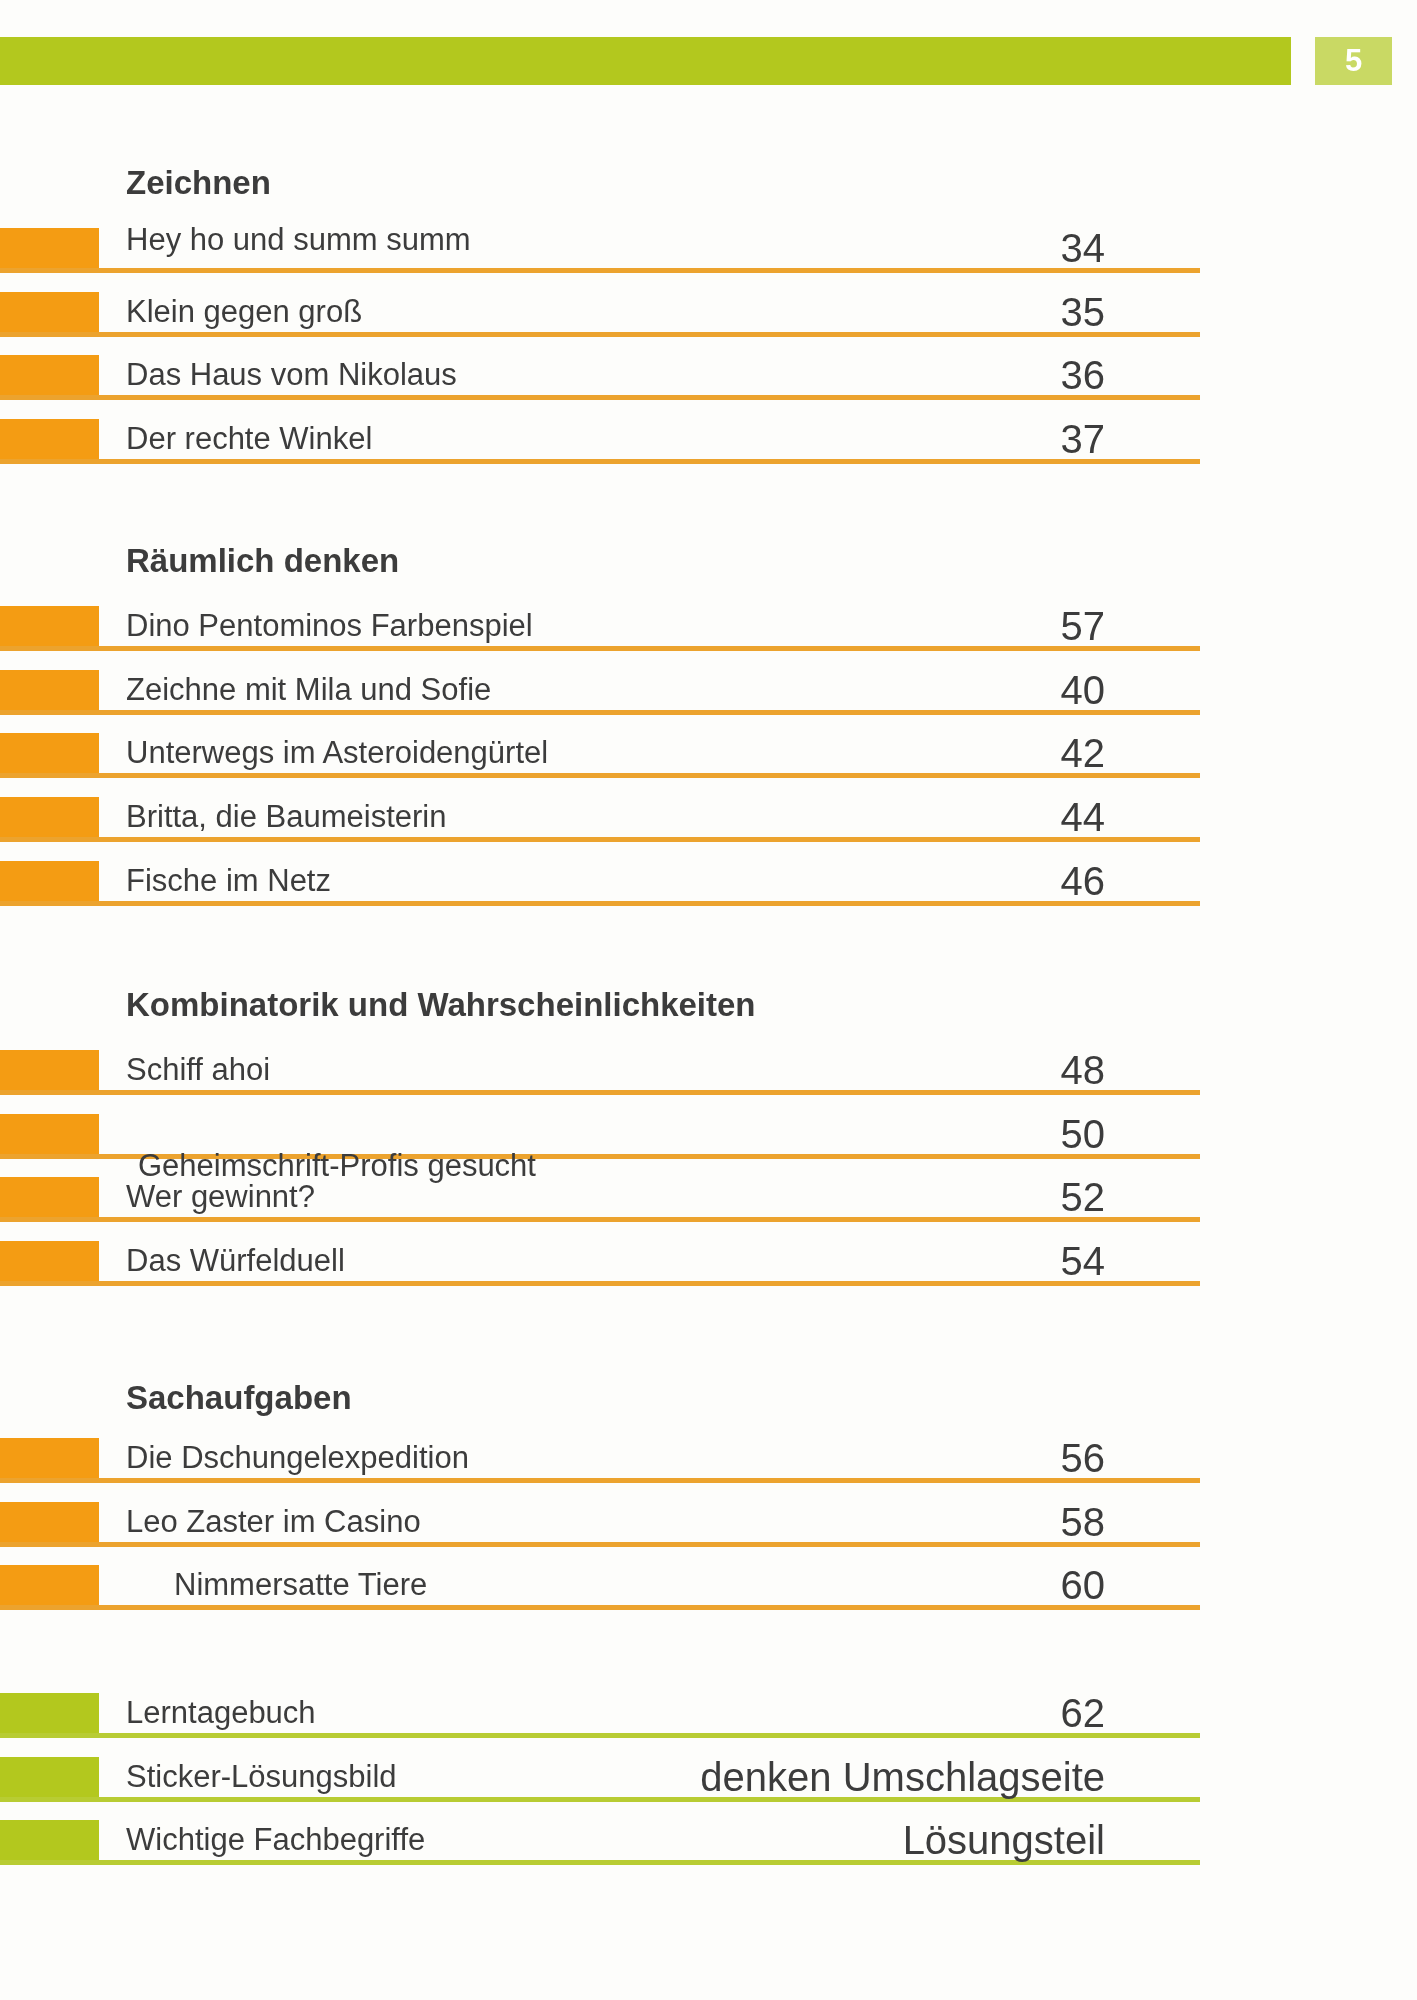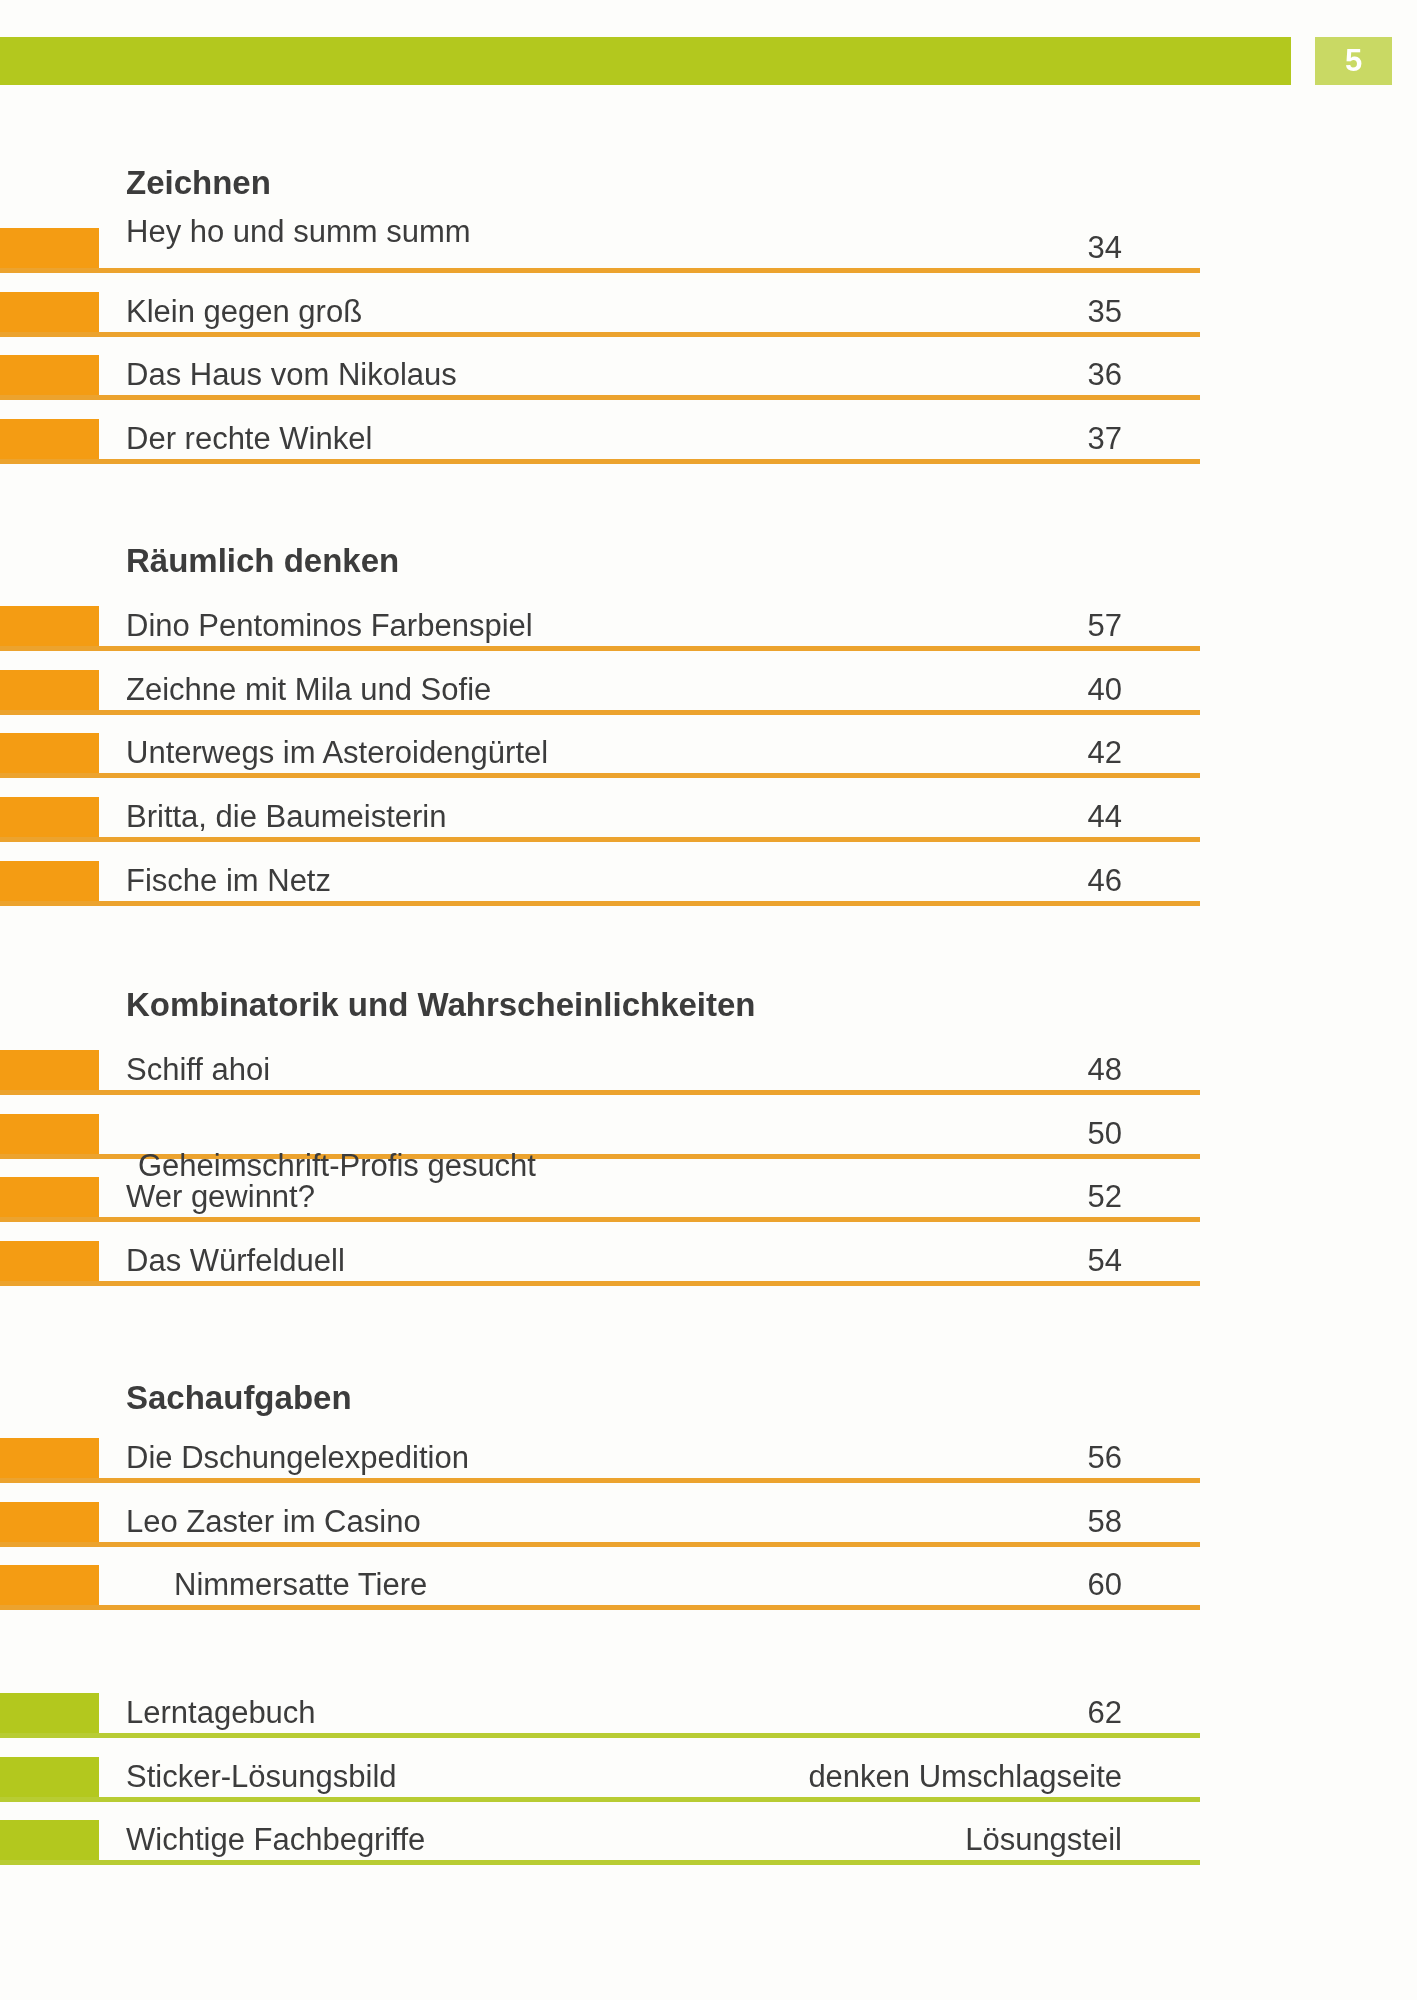--- a/index.html
+++ b/index.html
@@ -53,41 +53,41 @@
   .row-marker {
     position: absolute; left: 0;
     width: 99px; height: 40px;
   }
   .row-title {
     position: absolute; left: 126px;
     height: 40px; line-height: 40px;
     font-size: 31px; color: var(--text); white-space: nowrap;
   }
   .row-page {
-    position: absolute; right: 295px;
+    position: absolute; right: 312px;
     height: 40px; line-height: 40px;
-    font-size: 31px; color: var(--text);
+    font-size: 40px; color: var(--text);
     text-align: right; white-space: nowrap;
   }
 </style>
 </head>
 <body>
 
 <div class="page">
 
   <div class="header-bar"></div>
   <div class="page-badge">
     <span>5</span>
   </div>
 
   <main id="toc-root">
       <div class="sec-heading" style="top: 163px;">Zeichnen</div>
       <div class="row-line" style="top: 268px; background: rgb(236, 163, 46);"></div>
       <div class="row-marker" style="top: 228px; background: rgb(244, 156, 19);"></div>
-      <div class="row-title" style="top: 212px; text-align: center;">Hey ho und summ summ</div>
+      <div class="row-title" style="top: 220px; text-align: center;">Hey ho und summ summ</div>
       <div class="row-page" style="top: 228px;">34</div>
       <div class="row-line" style="top: 331.7px; background: rgb(236, 163, 46);"></div>
       <div class="row-marker" style="top: 291.7px; background: rgb(244, 156, 19);"></div>
       <div class="row-title" style="top: 291.7px;">Klein gegen groß</div>
       <div class="row-page" style="top: 291.7px;">35</div>
       <div class="row-line" style="top: 395.4px; background: rgb(236, 163, 46);"></div>
       <div class="row-marker" style="top: 355.4px; background: rgb(244, 156, 19);"></div>
       <div class="row-title" style="top: 355.4px;">Das Haus vom Nikolaus</div>
       <div class="row-page" style="top: 355.4px;">36</div>
       <div class="row-line" style="top: 459.1px; background: rgb(236, 163, 46);"></div>

